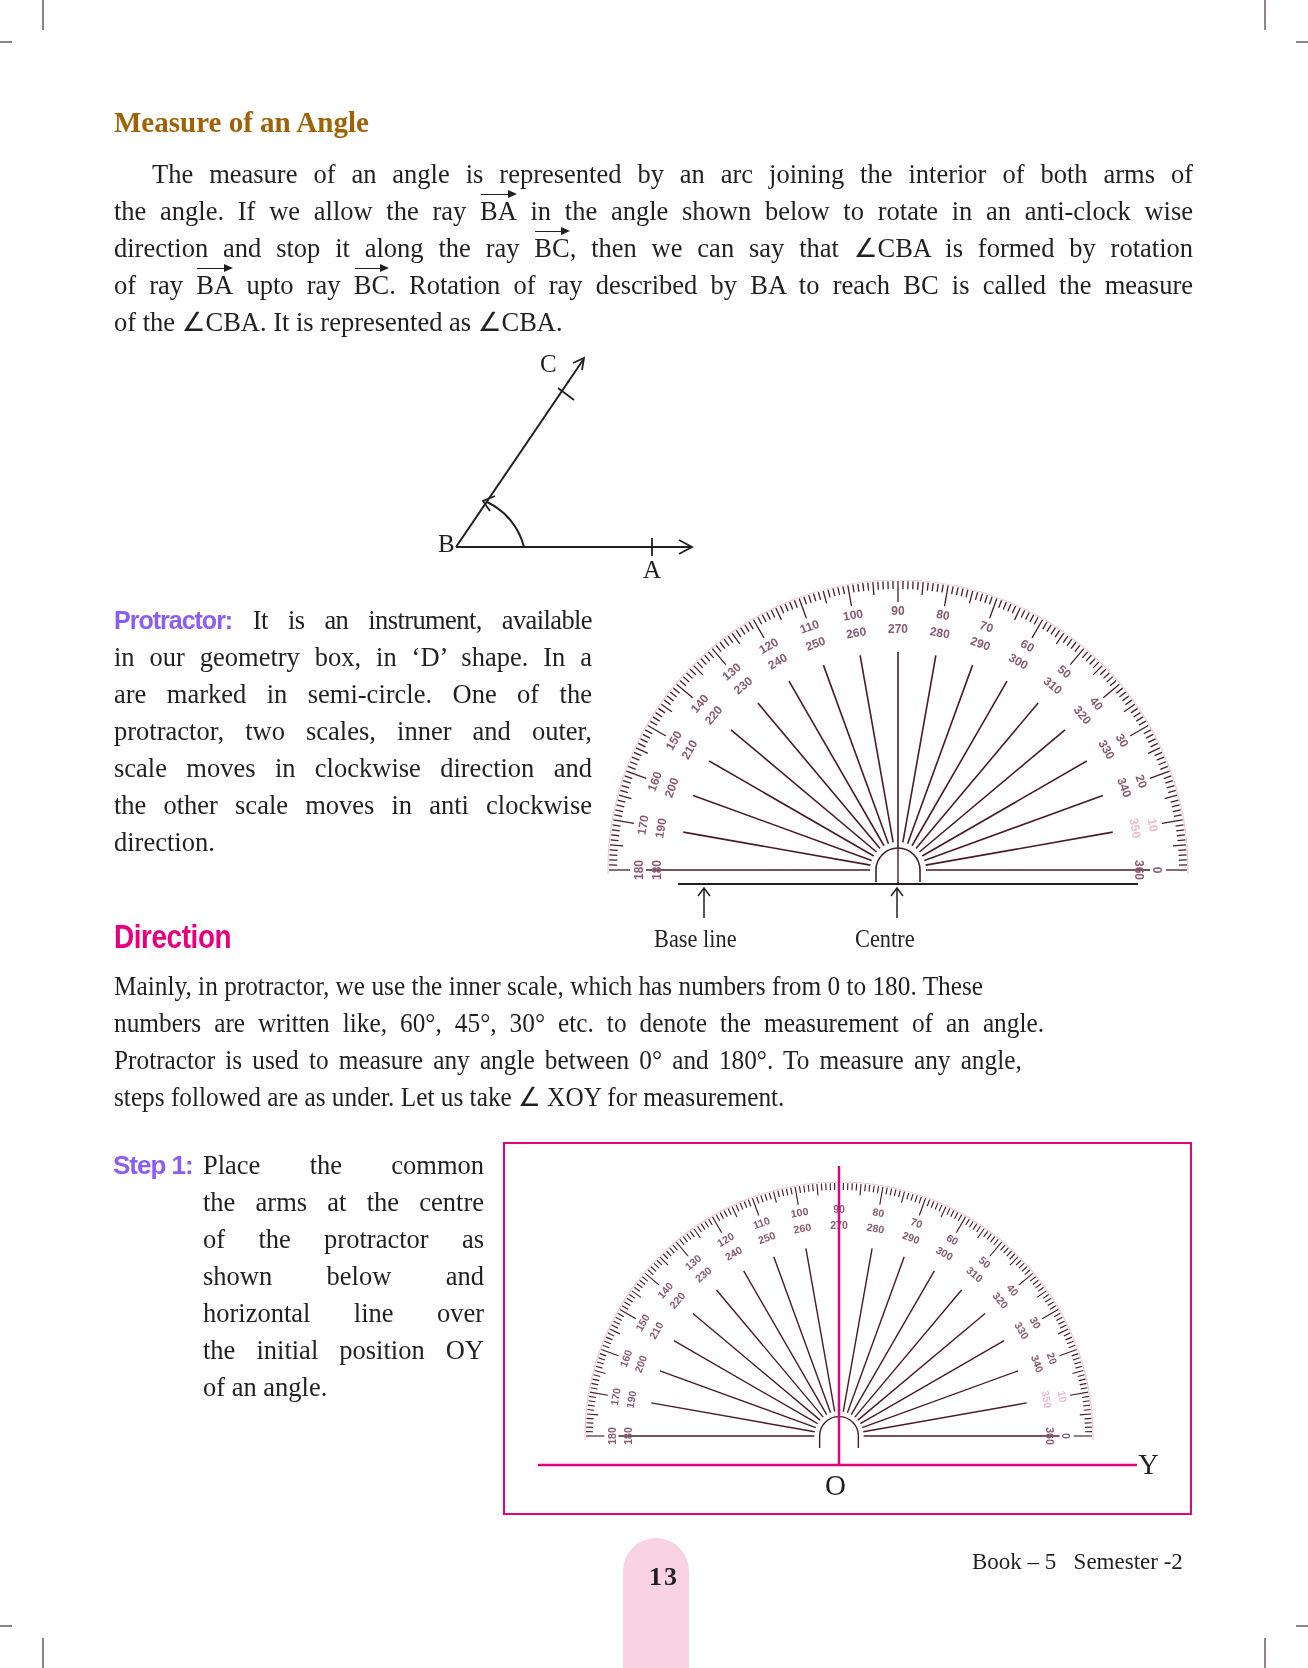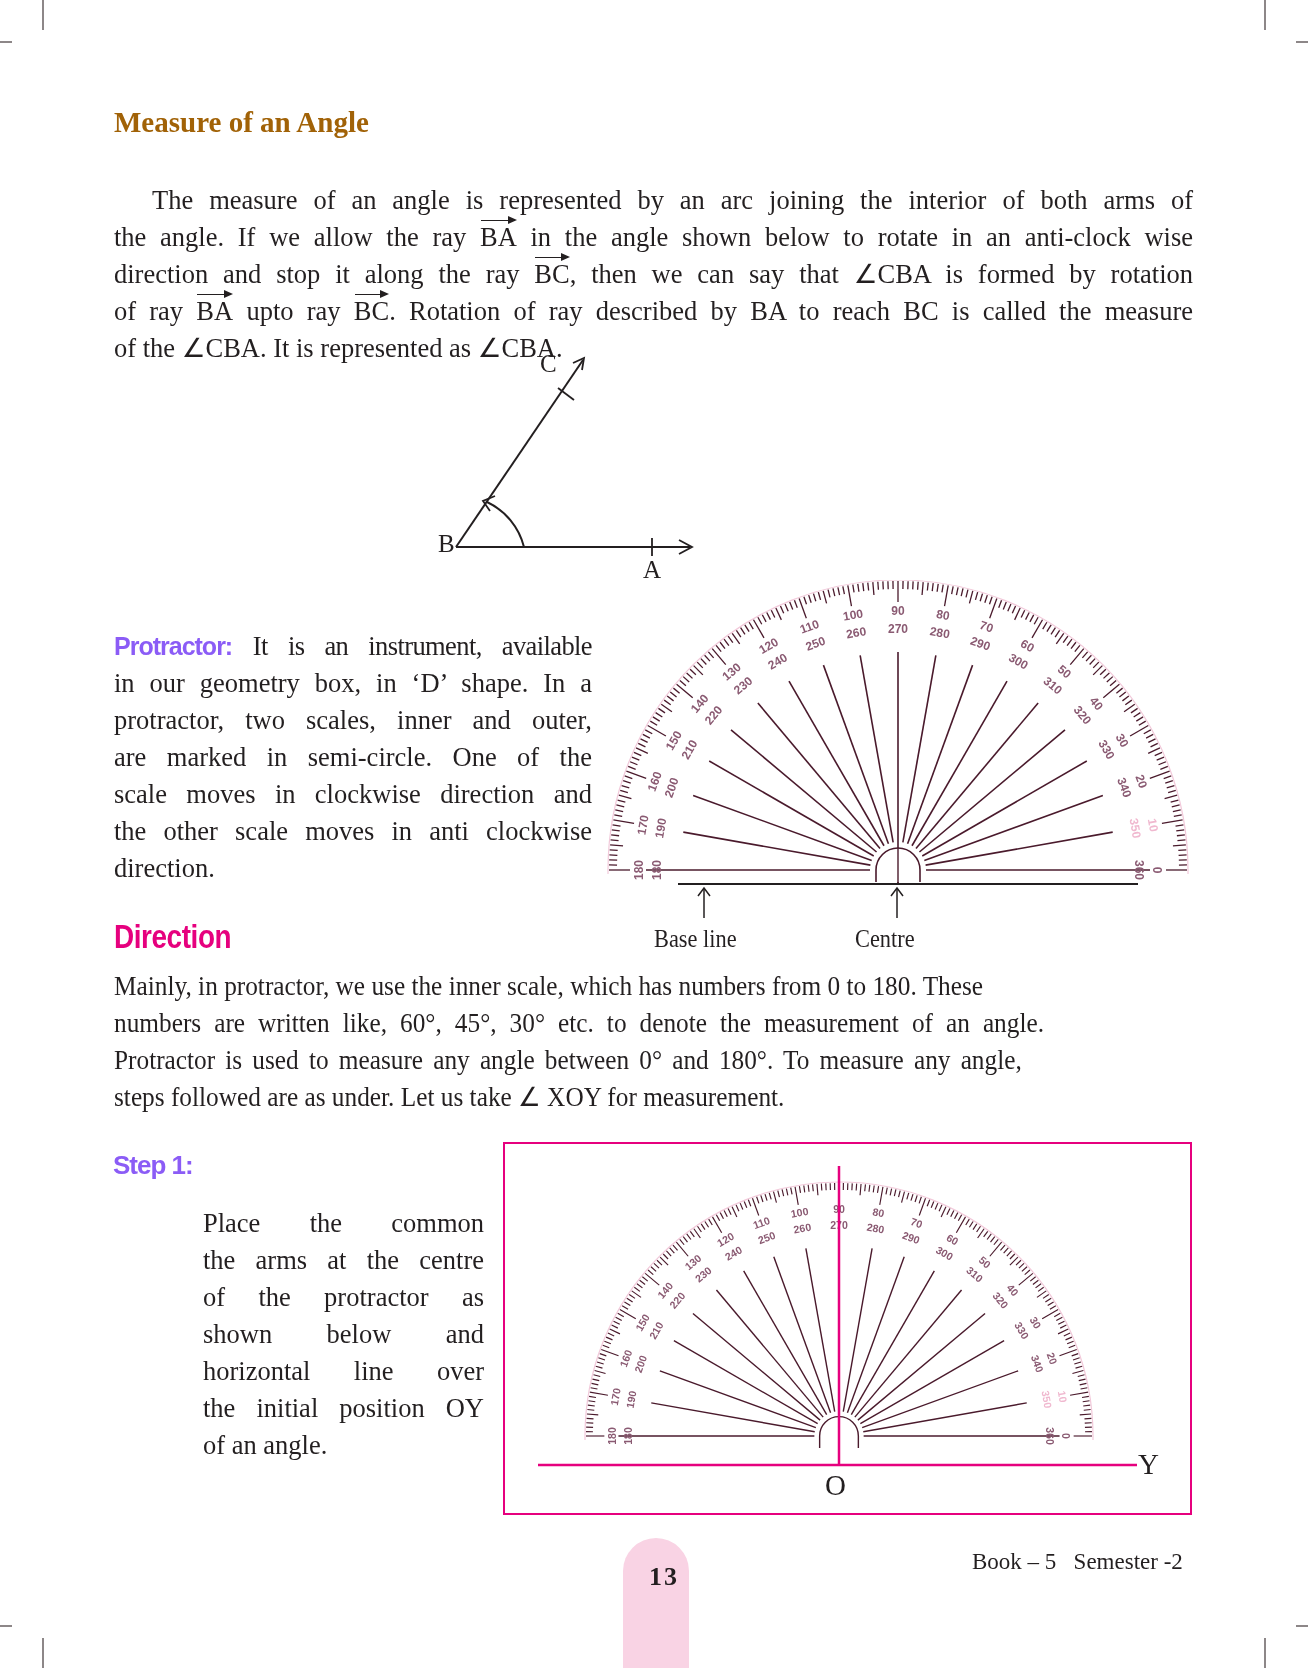--- a/index.html
+++ b/index.html
@@ -2,21 +2,21 @@
 <html><head>
 <meta charset="utf-8">
 <style>
   html, body { margin: 0; padding: 0; background: #ffffff; }
   body { width: 1308px; height: 1668px; position: relative; overflow: hidden;
          font-family: "DejaVu Serif", "Liberation Serif", serif; color: #231f20; }
   .abs { position: absolute; }
   .crop { position: absolute; background: #8d8788; }
   .heading-serif { font-family: "Liberation Serif", serif; font-weight: bold; color: #a16207; font-size: 29px; }
   .heading-sans { font-family: "Liberation Sans", sans-serif; font-weight: bold; color: #e6007e; font-size: 34px; transform: scaleX(0.82); transform-origin: left; letter-spacing: -0.5px; }
-  .para { font-family: "Liberation Serif", serif; font-size: 26.5px; line-height: 37px; text-align: justify; margin-top: 26px; }
+  .para { font-family: "Liberation Serif", serif; font-size: 26.5px; line-height: 37px; text-align: justify; }
   .para .line { display: block; white-space: nowrap; text-align-last: justify; }
   .para .line.last { text-align-last: left; }
   .vec { position: relative; display: inline-block; }
   .vec::before { content: ""; position: absolute; left: 1px; right: 2px; top: 1px; border-top: 1.6px solid #231f20; }
   .vec::after { content: ""; position: absolute; right: 0; top: -3px; border-left: 9px solid #231f20; border-top: 4px solid transparent; border-bottom: 4px solid transparent; }
   .label-pink { font-family: "Liberation Sans", sans-serif; font-weight: bold; color: #8b5cf6; letter-spacing: -1px; }
   .condensed { font-family: "Liberation Serif", serif; font-size: 26px; transform: scaleX(0.86); transform-origin: left; white-space: nowrap; }
   .page-tab { position: absolute; left: 623px; top: 1538px; width: 66px; height: 135px; background: #f9d3e4; border-radius: 33px 33px 0 0; }
   .page-num { position: absolute; left: 623px; top: 1562px; width: 82px; text-align: center; font-family: "Liberation Serif", serif; font-weight: bold; font-size: 26px; letter-spacing: 2px; }
   .footer { position: absolute; left: 972px; top: 1549px; font-family: "Liberation Serif", serif; font-size: 23px; white-space: nowrap; text-align: center; }
@@ -55,22 +55,22 @@
   <path d="M 104 197 A 68 68 0 0 0 67 152" fill="none" stroke="#231f20" stroke-width="2"></path>
   <polyline points="75,146 63,151 70,161" fill="none" stroke="#231f20" stroke-width="1.8"></polyline>
   <text x="18" y="202" font-family="Liberation Serif, serif" font-weight="normal" font-size="25" fill="#231f20" style="font-family:'Liberation Serif',serif;font-weight:normal;">B</text>
   <text x="232" y="228" font-size="25" fill="#231f20" style="font-family:'Liberation Serif',serif;font-weight:normal;" text-anchor="middle">A</text>
   <text x="120" y="22" font-size="25" fill="#231f20" style="font-family:'Liberation Serif',serif;font-weight:normal;">C</text>
 </svg>
 
 <div class="abs para" style="left:114px;top:602px;width:478px;">
   <span class="line"><span class="label-pink" style="font-size:25px;">Protractor:</span> <span style="letter-spacing:-0.6px;">It is an instrument, available</span></span>
   <span class="line">in our geometry box, in ‘D’ shape. In a</span>
+  <span class="line">are marked in semi-circle. One of the</span>
   <span class="line">protractor, two scales, inner and outer,</span>
-  <span class="line">are marked in semi-circle. One of the</span>
   <span class="line">scale moves in clockwise direction and</span>
   <span class="line">the other scale moves in anti clockwise</span>
   <span class="line last">direction.</span>
 </div>
 
 <svg class="abs protractor" id="prot1" style="left:600px;top:580px;" width="600" height="310" viewBox="0 0 600 310">
     <path d="M 8 294 L 8 289.99999999999994 A 290 290 0 0 1 588 290 L 588 294" fill="none" stroke="#f2c9da" stroke-width="1.2"></path>
     <line x1="587" y1="290" x2="566" y2="290" stroke="#4a1a2c" stroke-width="1.3"></line>
     <line x1="586.955983900197" y1="284.9562545396251" x2="578.957202338946" y2="285.0958737911233" stroke="#4a1a2c" stroke-width="1.3"></line>
     <line x1="586.8239490085186" y1="279.91404545297723" x2="578.828822392366" y2="280.19324142659724" stroke="#4a1a2c" stroke-width="1.3"></line>
@@ -325,21 +325,21 @@
 <div class="abs heading-sans" style="left:114px;top:917px;">Direction</div>
 
 <div class="abs" style="left:114px;top:968px;width:1080px;font-family:'Liberation Serif',serif;font-size:26.5px;line-height:37px;">
   <div style="white-space:nowrap;transform:scaleX(0.955);transform-origin:left;">Mainly, in protractor, we use the inner scale, which has numbers from 0 to 180. These</div>
   <div style="white-space:nowrap;transform:scaleX(0.955);transform-origin:left;word-spacing:7px;">numbers are written like, 60°, 45°, 30° etc. to denote the measurement of an angle.</div>
   <div style="white-space:nowrap;transform:scaleX(0.955);transform-origin:left;word-spacing:4px;">Protractor is used to measure any angle between 0° and 180°. To measure any angle,</div>
   <div style="white-space:nowrap;transform:scaleX(0.955);transform-origin:left;">steps followed are as under. Let us take ∠ XOY for measurement.</div>
 </div>
 
 <div class="abs label-pink" style="left:113px;top:1150px;font-size:26px;">Step 1:</div>
-<div class="abs para" style="left:203px;top:1179px;width:281px;">
+<div class="abs para" style="left:203px;top:1147px;width:281px;">
   <span class="line">Place the common</span>
   <span class="line">the arms at the centre</span>
   <span class="line">of the protractor as</span>
   <span class="line">shown below and</span>
   <span class="line">horizontal line over</span>
   <span class="line">the initial position OY</span>
   <span class="line last">of an angle.</span>
 </div>
 
 <div class="step-box"></div>

